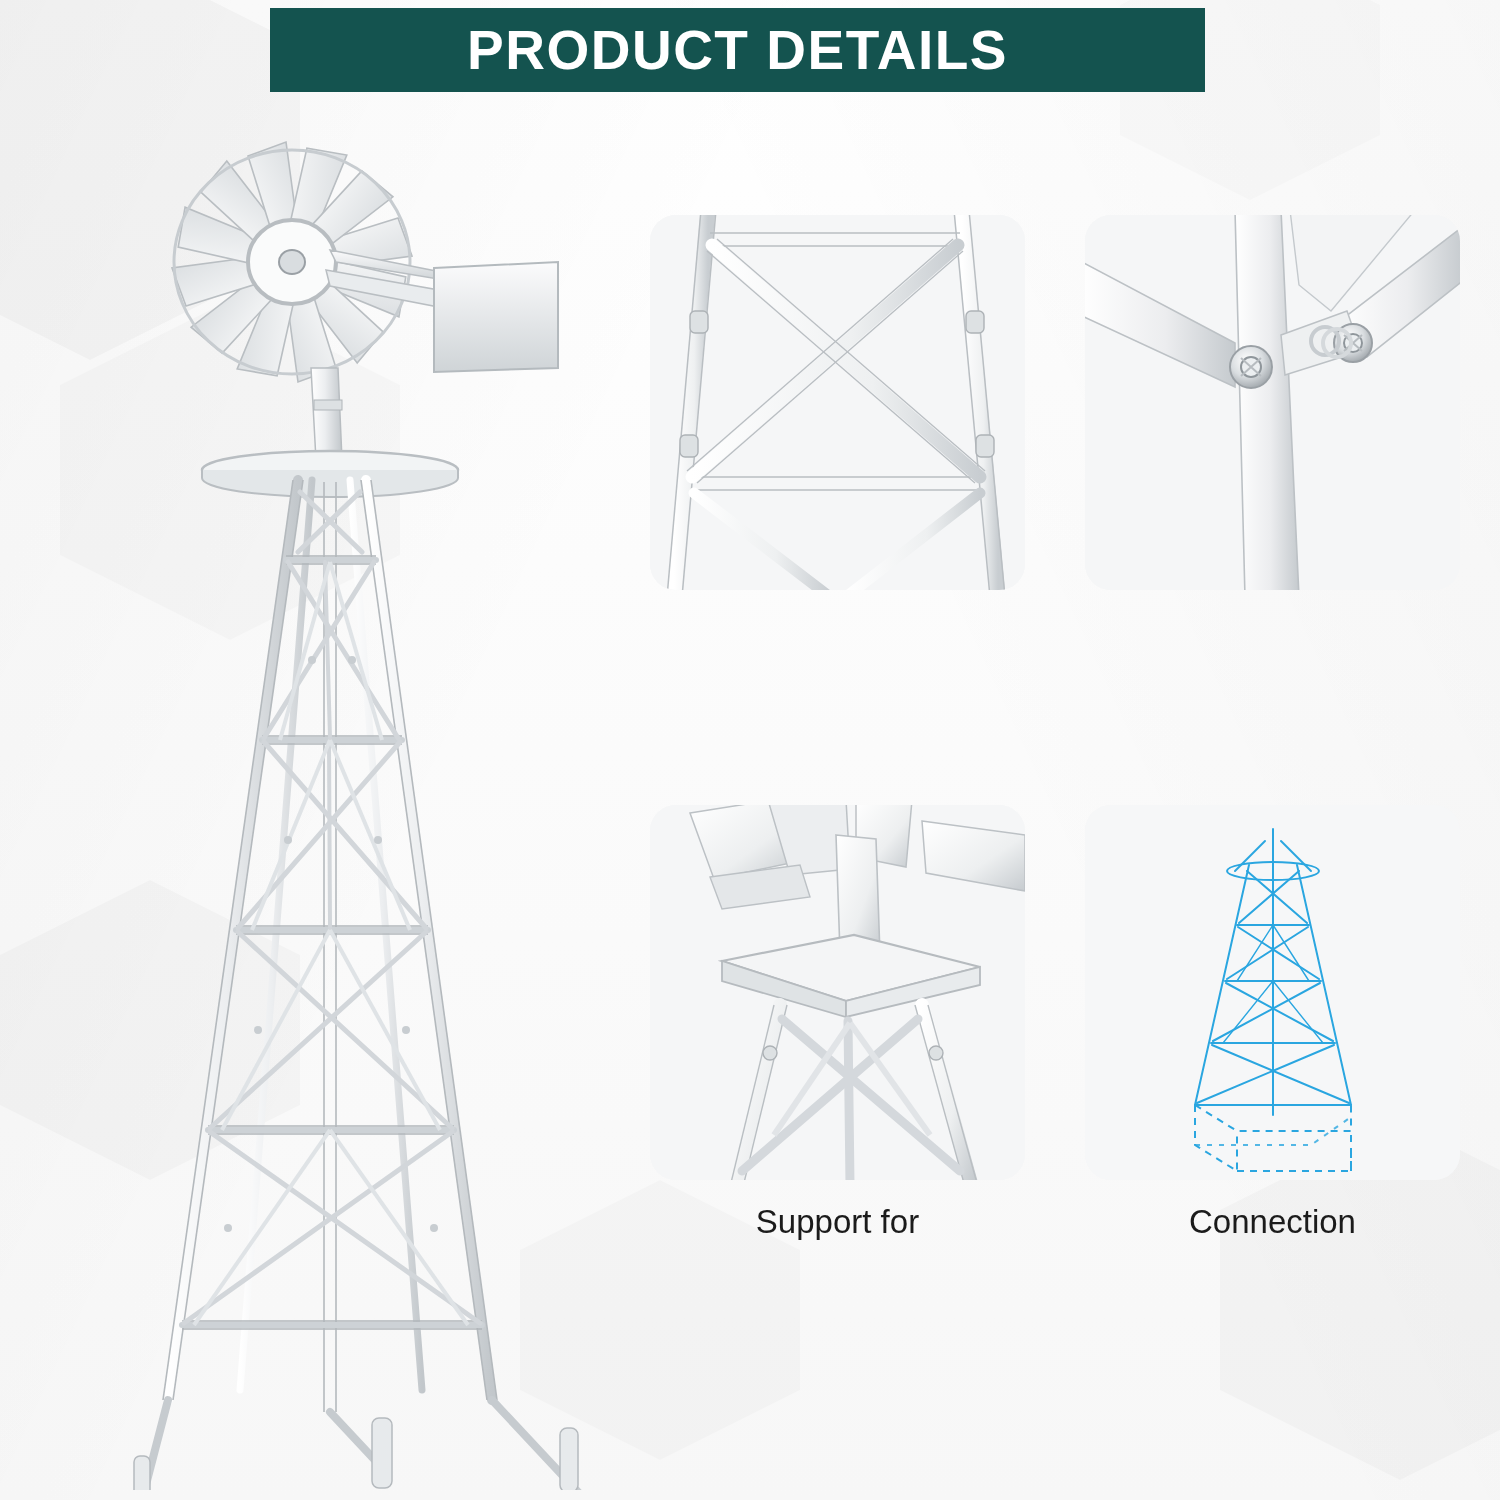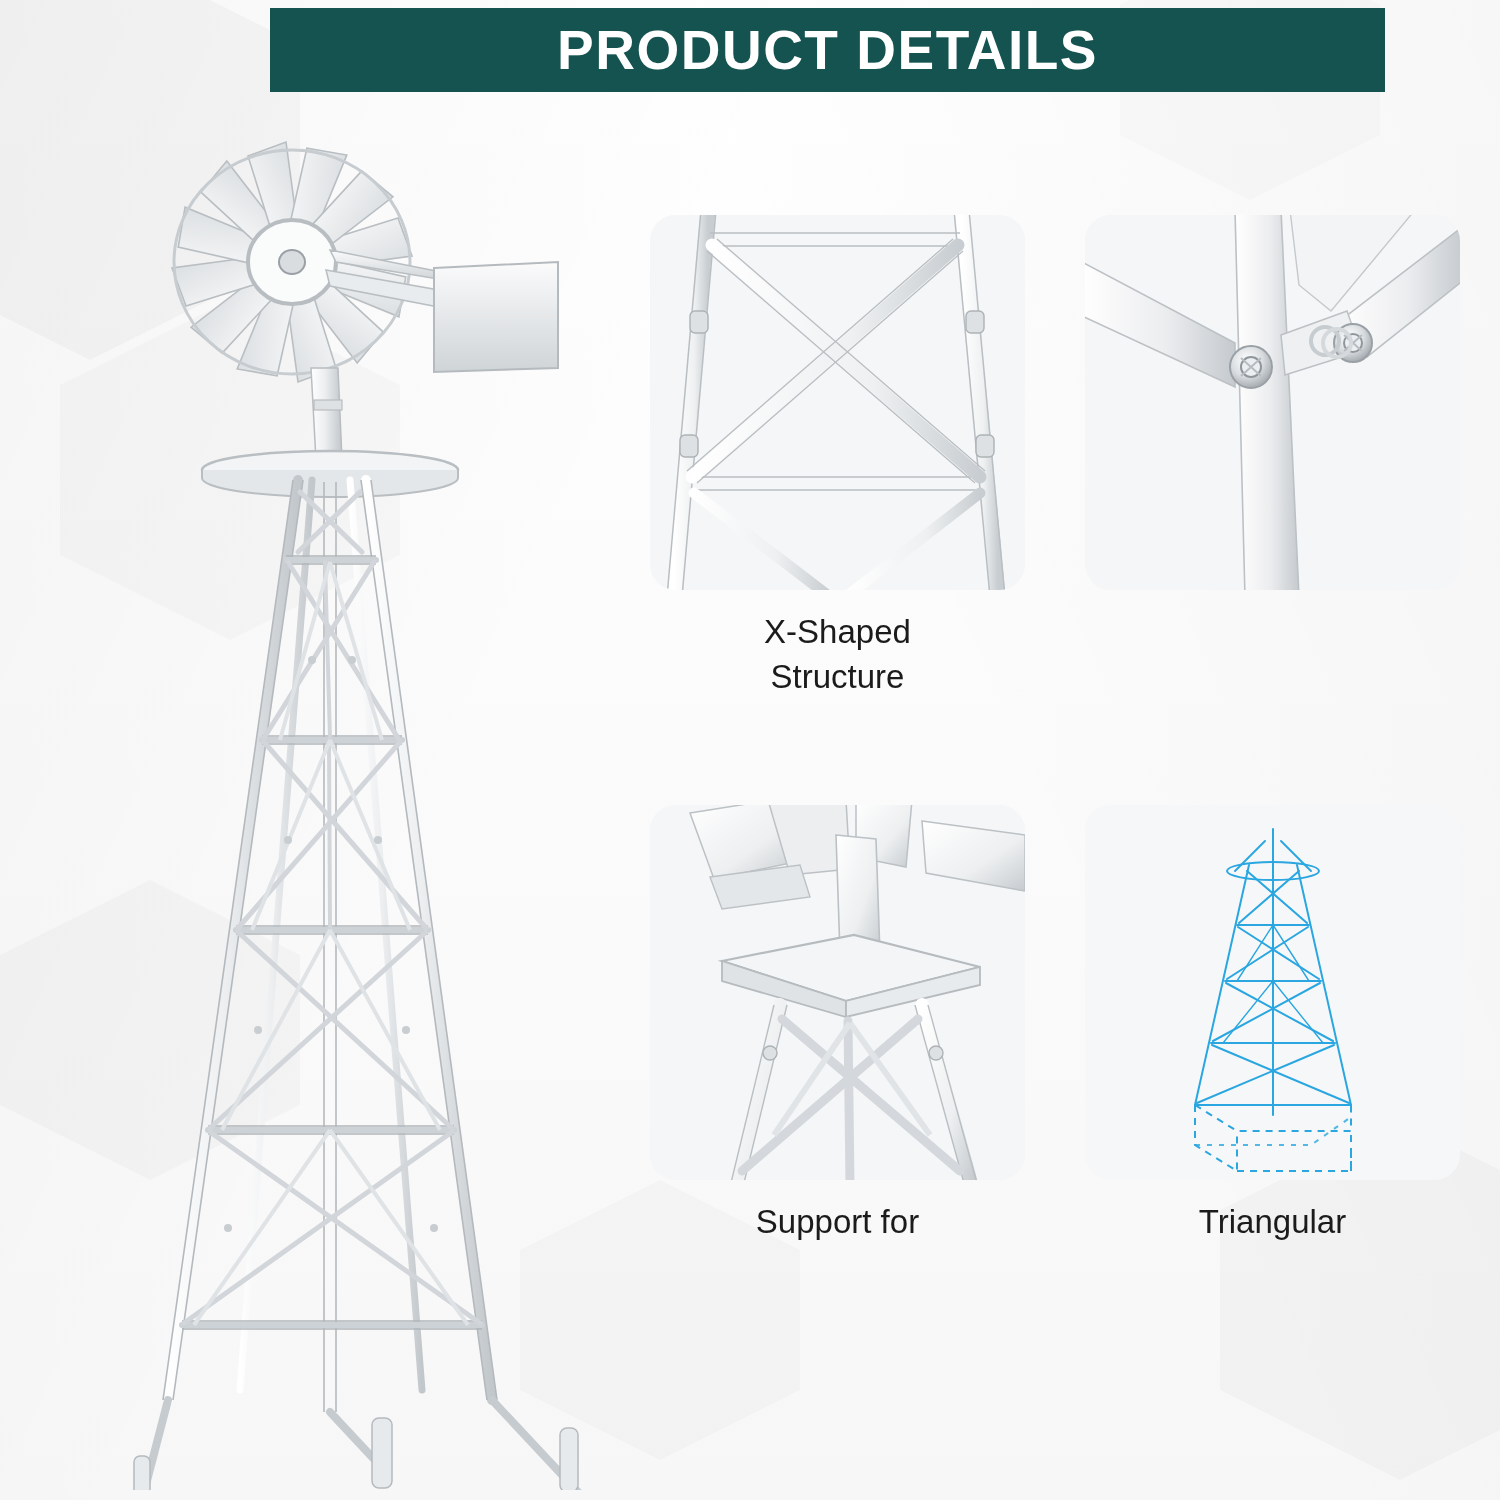--- a/index.html
+++ b/index.html
@@ -50,21 +50,21 @@
     background: rgba(0,0,0,0.018); }
   .bg-poly.f { width: 260px; height: 260px; right: 120px; top: -60px;
     clip-path: polygon(50% 0%, 100% 25%, 100% 75%, 50% 100%, 0% 75%, 0% 25%);
     background: rgba(0,0,0,0.015); }
 
   
   .banner {
     position: absolute;
     left: 270px;
     top: 8px;
-    width: 1115px;
+    width: 935px;
     height: 84px;
     background: #14534f;
     display: flex;
     align-items: center;
     justify-content: center;
   }
   .banner-title {
     color: #ffffff;
     font-size: 55px;
     font-weight: bold;
@@ -356,24 +356,20 @@
           </g>
 
           <g fill="#dde1e3" stroke="#adb2b6" stroke-width="1.4">
             <rect x="40" y="96" width="18" height="22" rx="5"></rect>
             <rect x="316" y="96" width="18" height="22" rx="5"></rect>
             <rect x="30" y="220" width="18" height="22" rx="5"></rect>
             <rect x="326" y="220" width="18" height="22" rx="5"></rect>
           </g>
         </svg>
       </div>
-      <div class="caption">
-        <span>X-Shaped</span>
-        <span class="l2">Structure</span>
-      </div>
     </div>
 
     <div class="cell">
       <div class="thumb">
         <svg width="375" height="375" viewBox="0 0 375 375">
           <defs>
             <linearGradient id="t2bar" x1="0" y1="0" x2="1" y2="0">
               <stop offset="0%" stop-color="#ffffff"></stop>
               <stop offset="55%" stop-color="#ecedef"></stop>
               <stop offset="100%" stop-color="#c5cace"></stop>
@@ -510,18 +506,18 @@
           <g fill="none" stroke="#2aa6e0" stroke-width="2" stroke-dasharray="7 6">
             <path d="M 110,300 L 152,326 L 266,326 L 266,300"></path>
             <path d="M 110,300 L 110,340 L 152,366 L 152,326"></path>
             <path d="M 152,366 L 266,366 L 266,326"></path>
             <path d="M 266,366 L 266,340"></path>
             <path d="M 110,340 L 226,340 L 266,312" stroke-dasharray="5 7" opacity="0.8"></path>
           </g>
         </svg>
       </div>
       <div class="caption">
-        <span>Triangular</span>
+        <span>Connection</span>
       </div>
     </div>
 
   </div>
 </div>
 
 </body></html>

